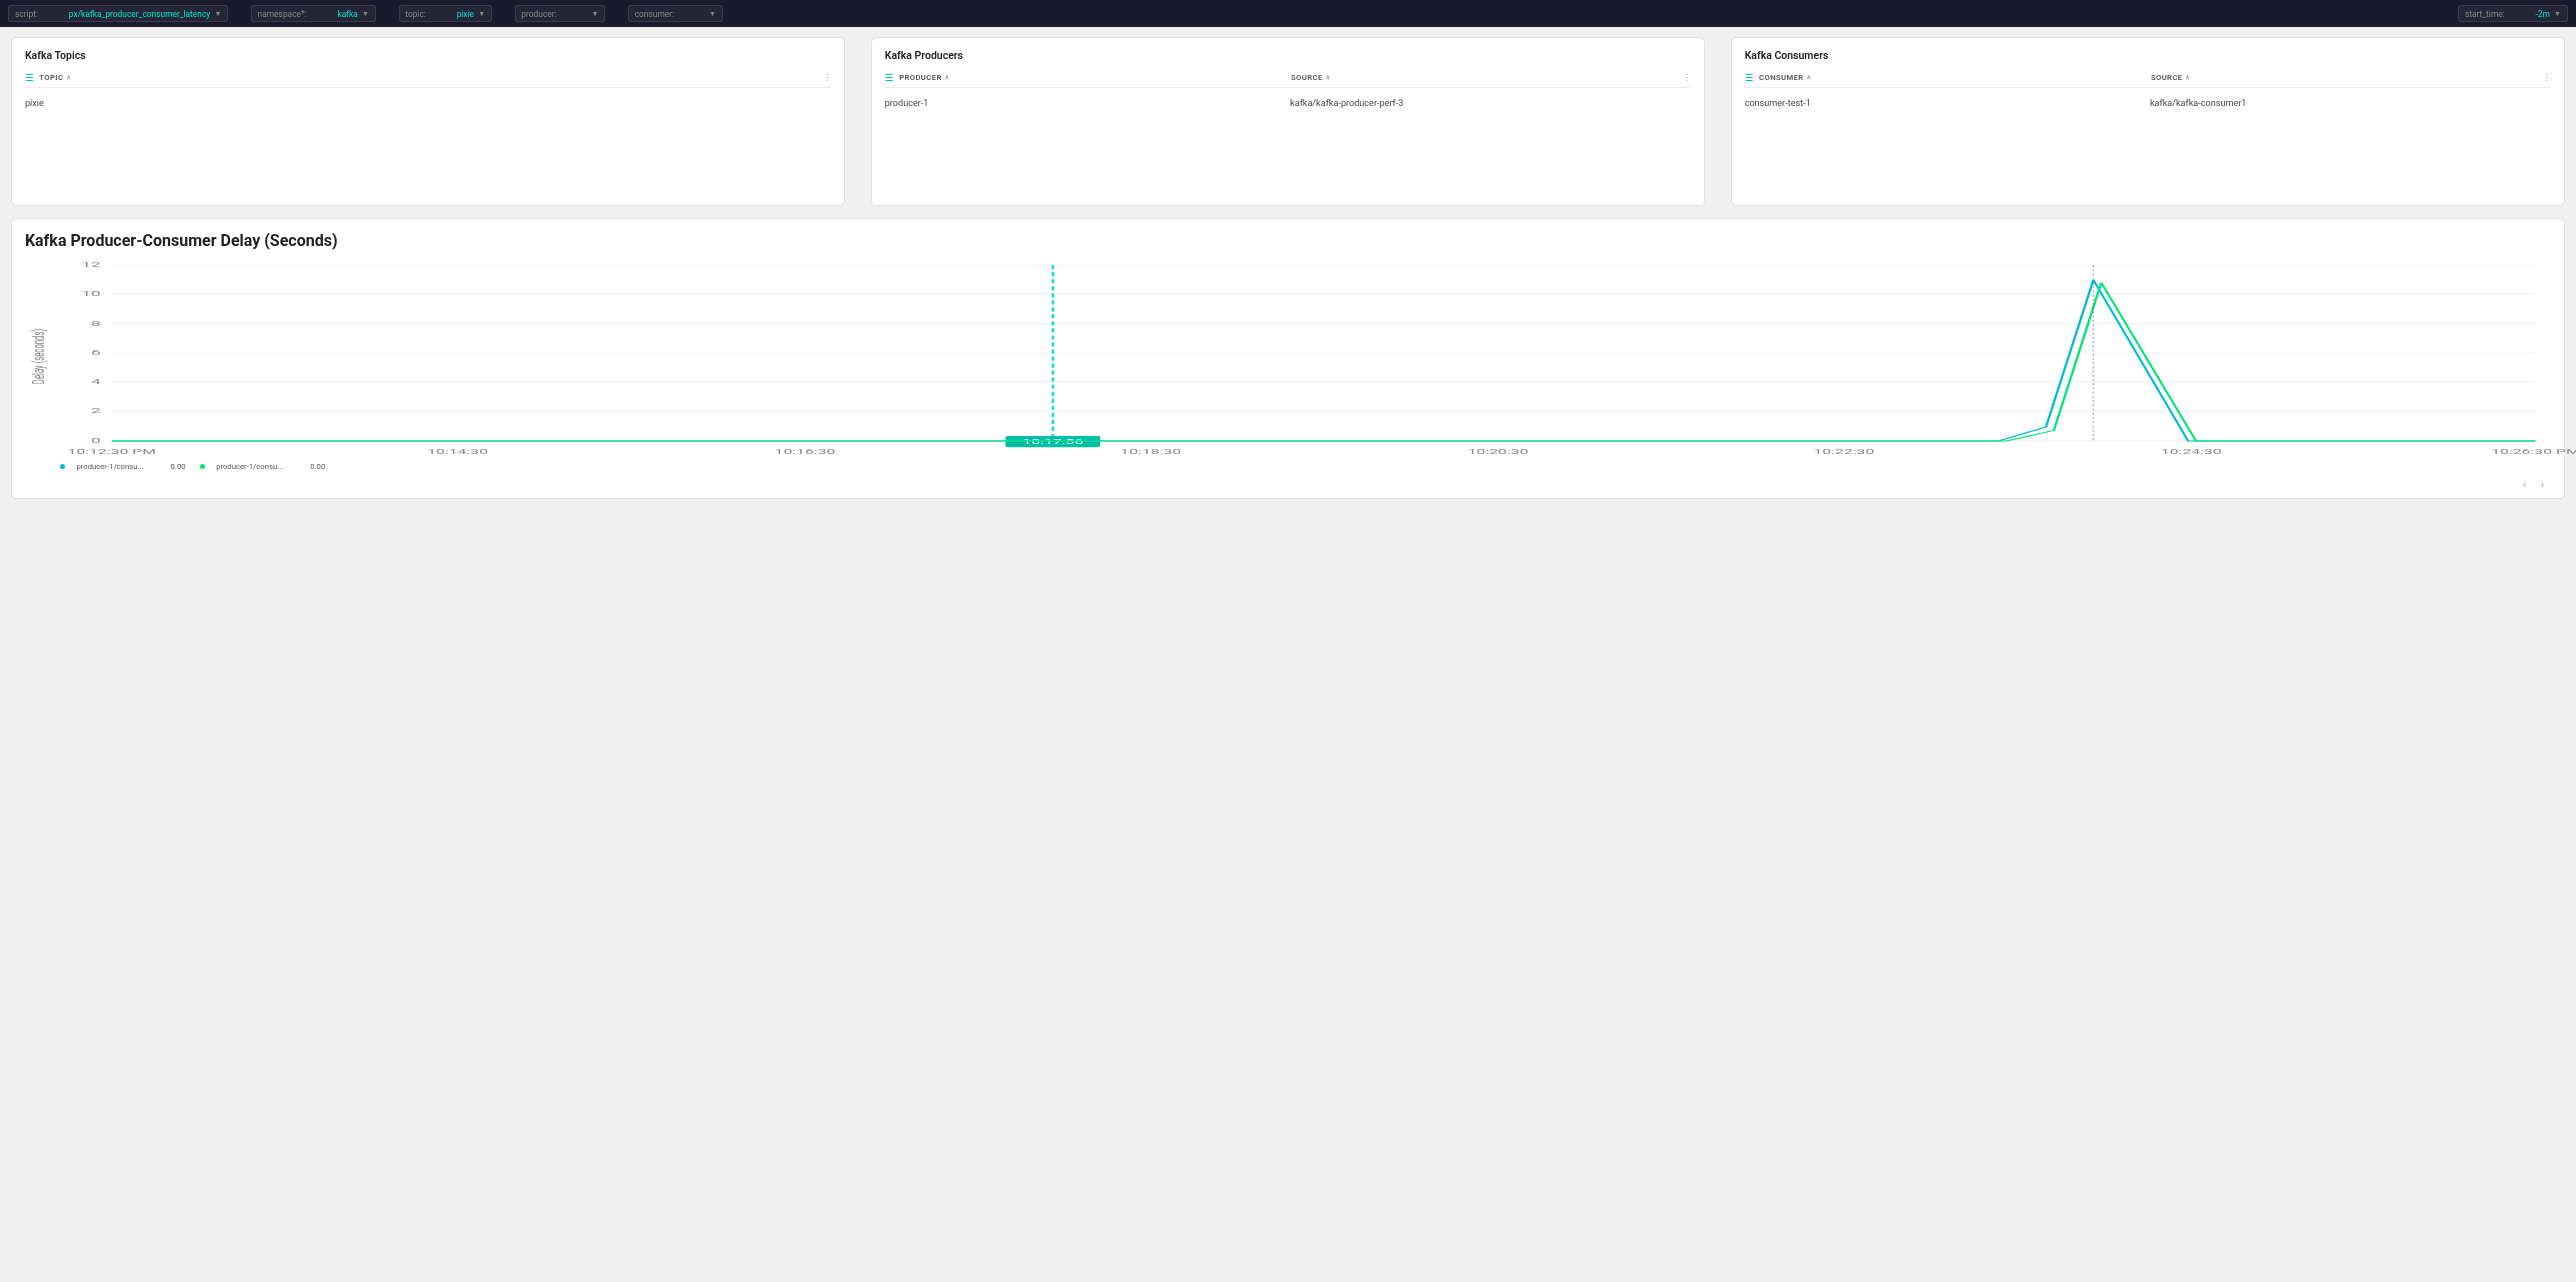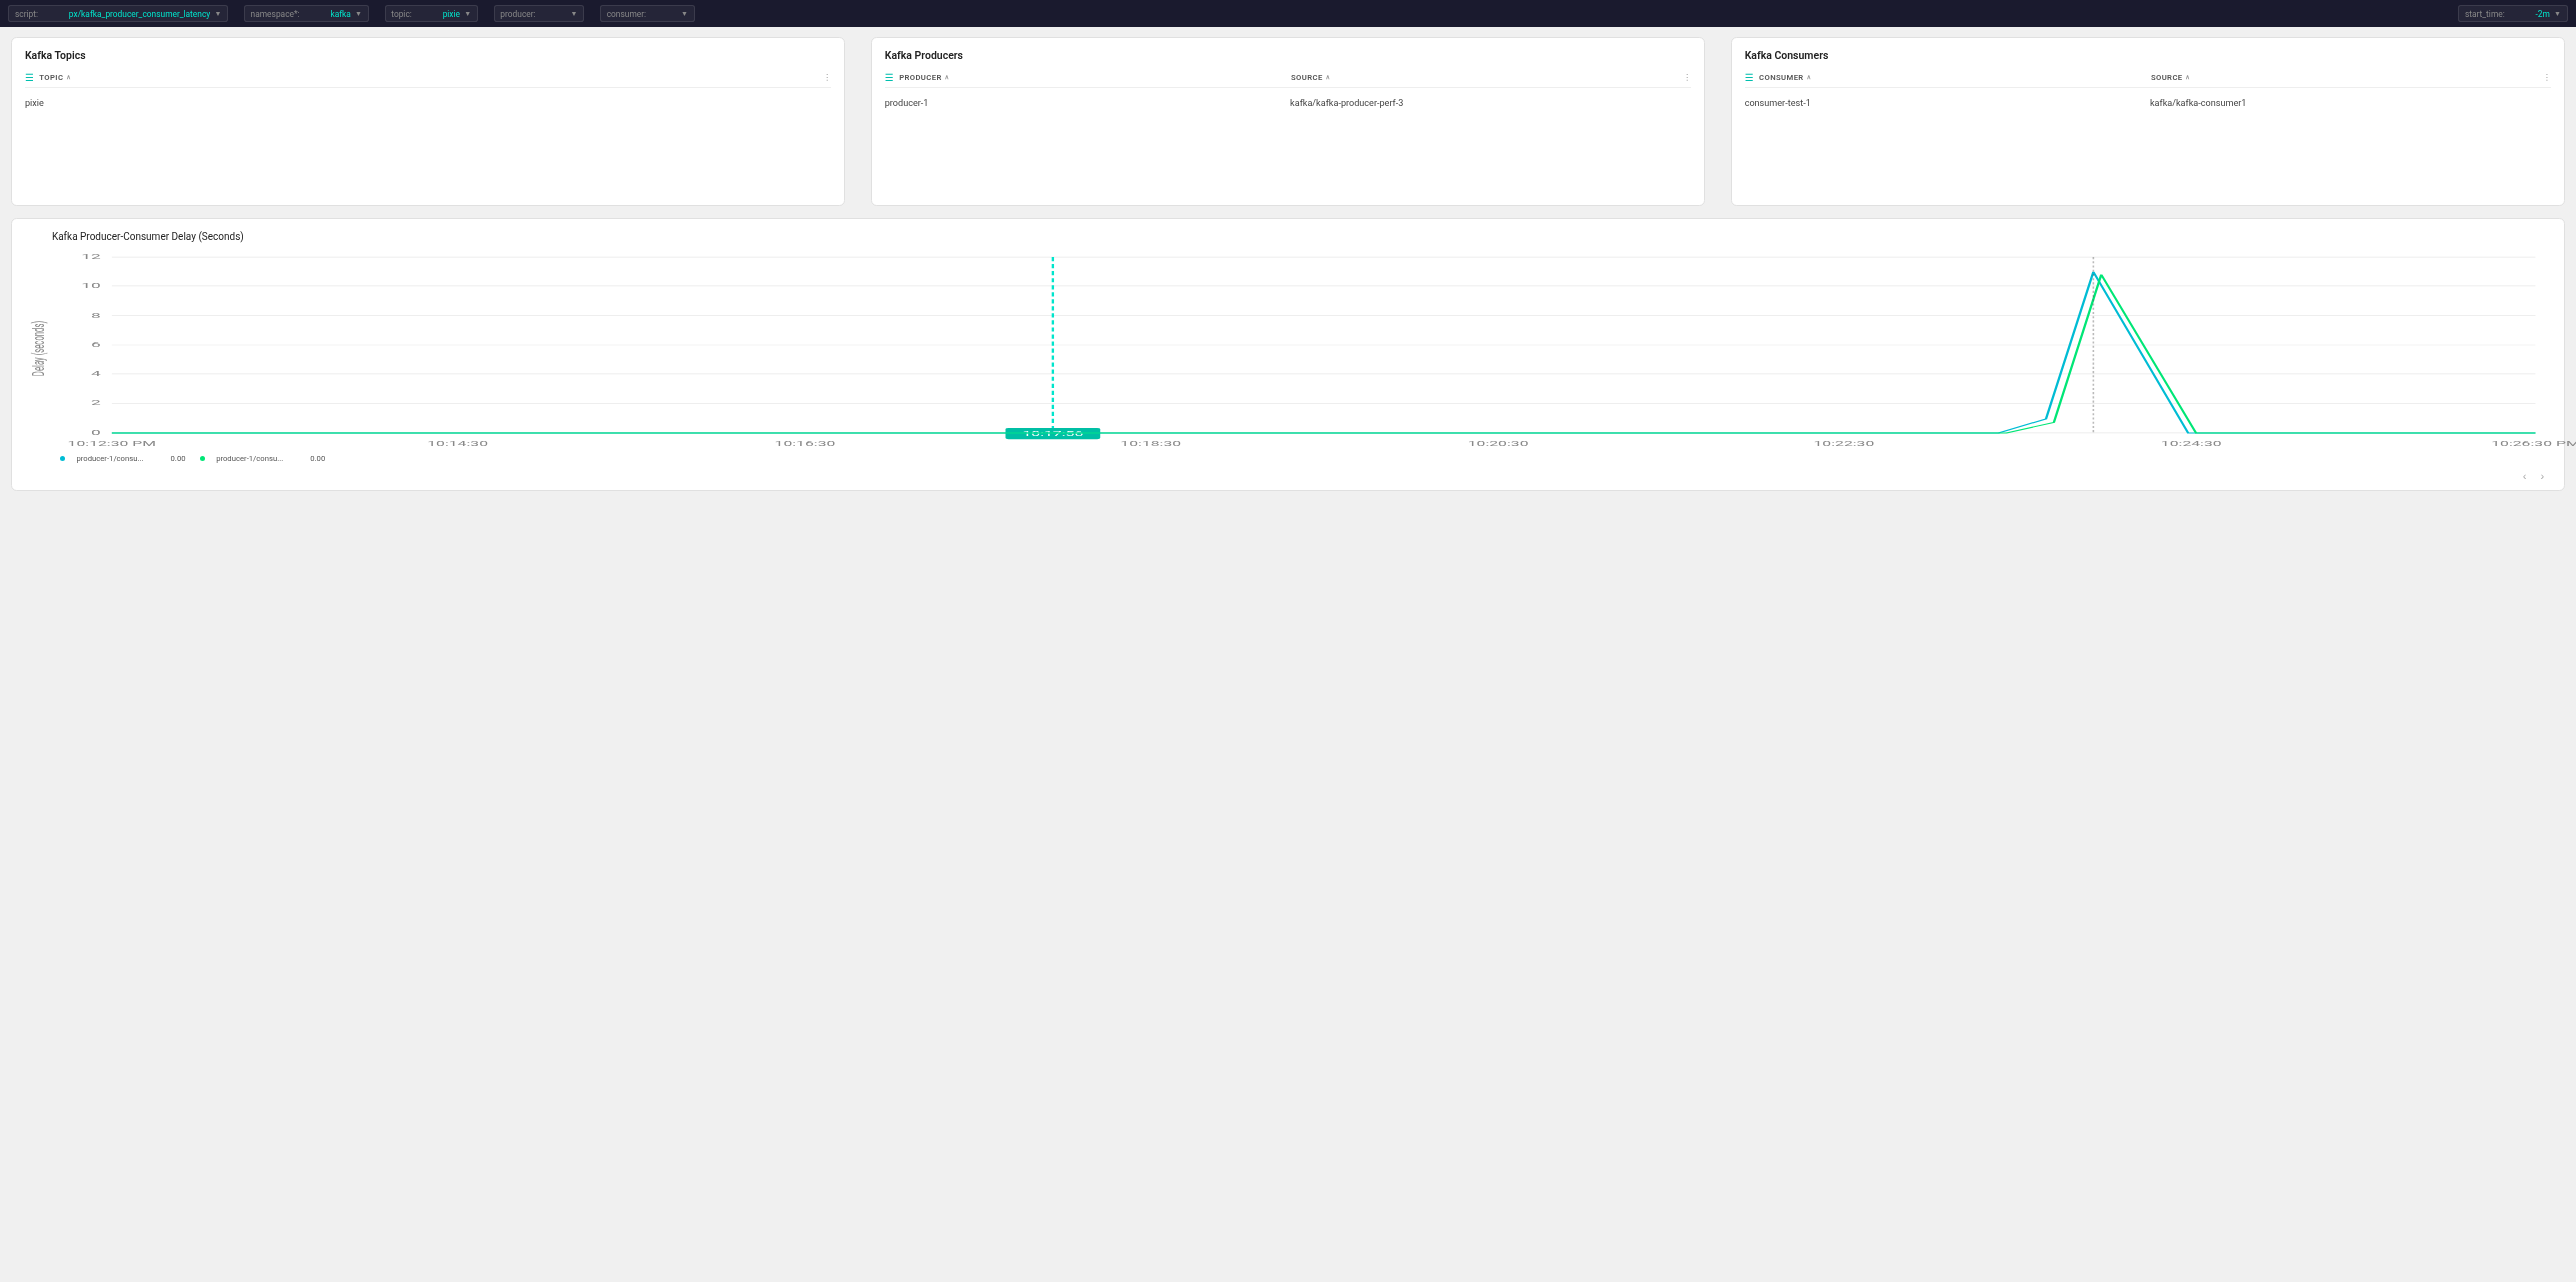--- a/index.html
+++ b/index.html
@@ -16,21 +16,21 @@
       display: flex;
       align-items: center;
       padding: 4.2px 8.4px;
       gap: 5.6px;
       min-height: 27px;
       justify-content: space-between;
     }
     .top-bar-left {
       display: flex;
       align-items: center;
-      gap: 16px;
+      gap: 23px;
       flex-wrap: wrap;
     }
     .top-bar-item {
       display: flex;
       align-items: center;
       gap: 2.8px;
       color: #aaa;
       font-size: 8.4px;
       background: rgba(255,255,255,0.05);
       border-radius: 2.8px;
@@ -123,25 +123,24 @@
     }
 
     
     .chart-card {
       background: #fff;
       border-radius: 5.6px;
       border: 0.7px solid #e0e0e0;
       padding: 11.2px 12.7px 7px 12.7px;
     }
     .chart-title {
-      font-size: 10px;
-      font-weight: 400;
+      font-size: 16px;
+      font-weight: 700;
       color: #222;
       margin-bottom: 8.4px;
-      margin-left: 27px;
     }
 
     .chart-area {
       position: relative;
       width: 100%;
       height: 197px;
     }
 
     svg.chart-svg {
       width: 100%;

